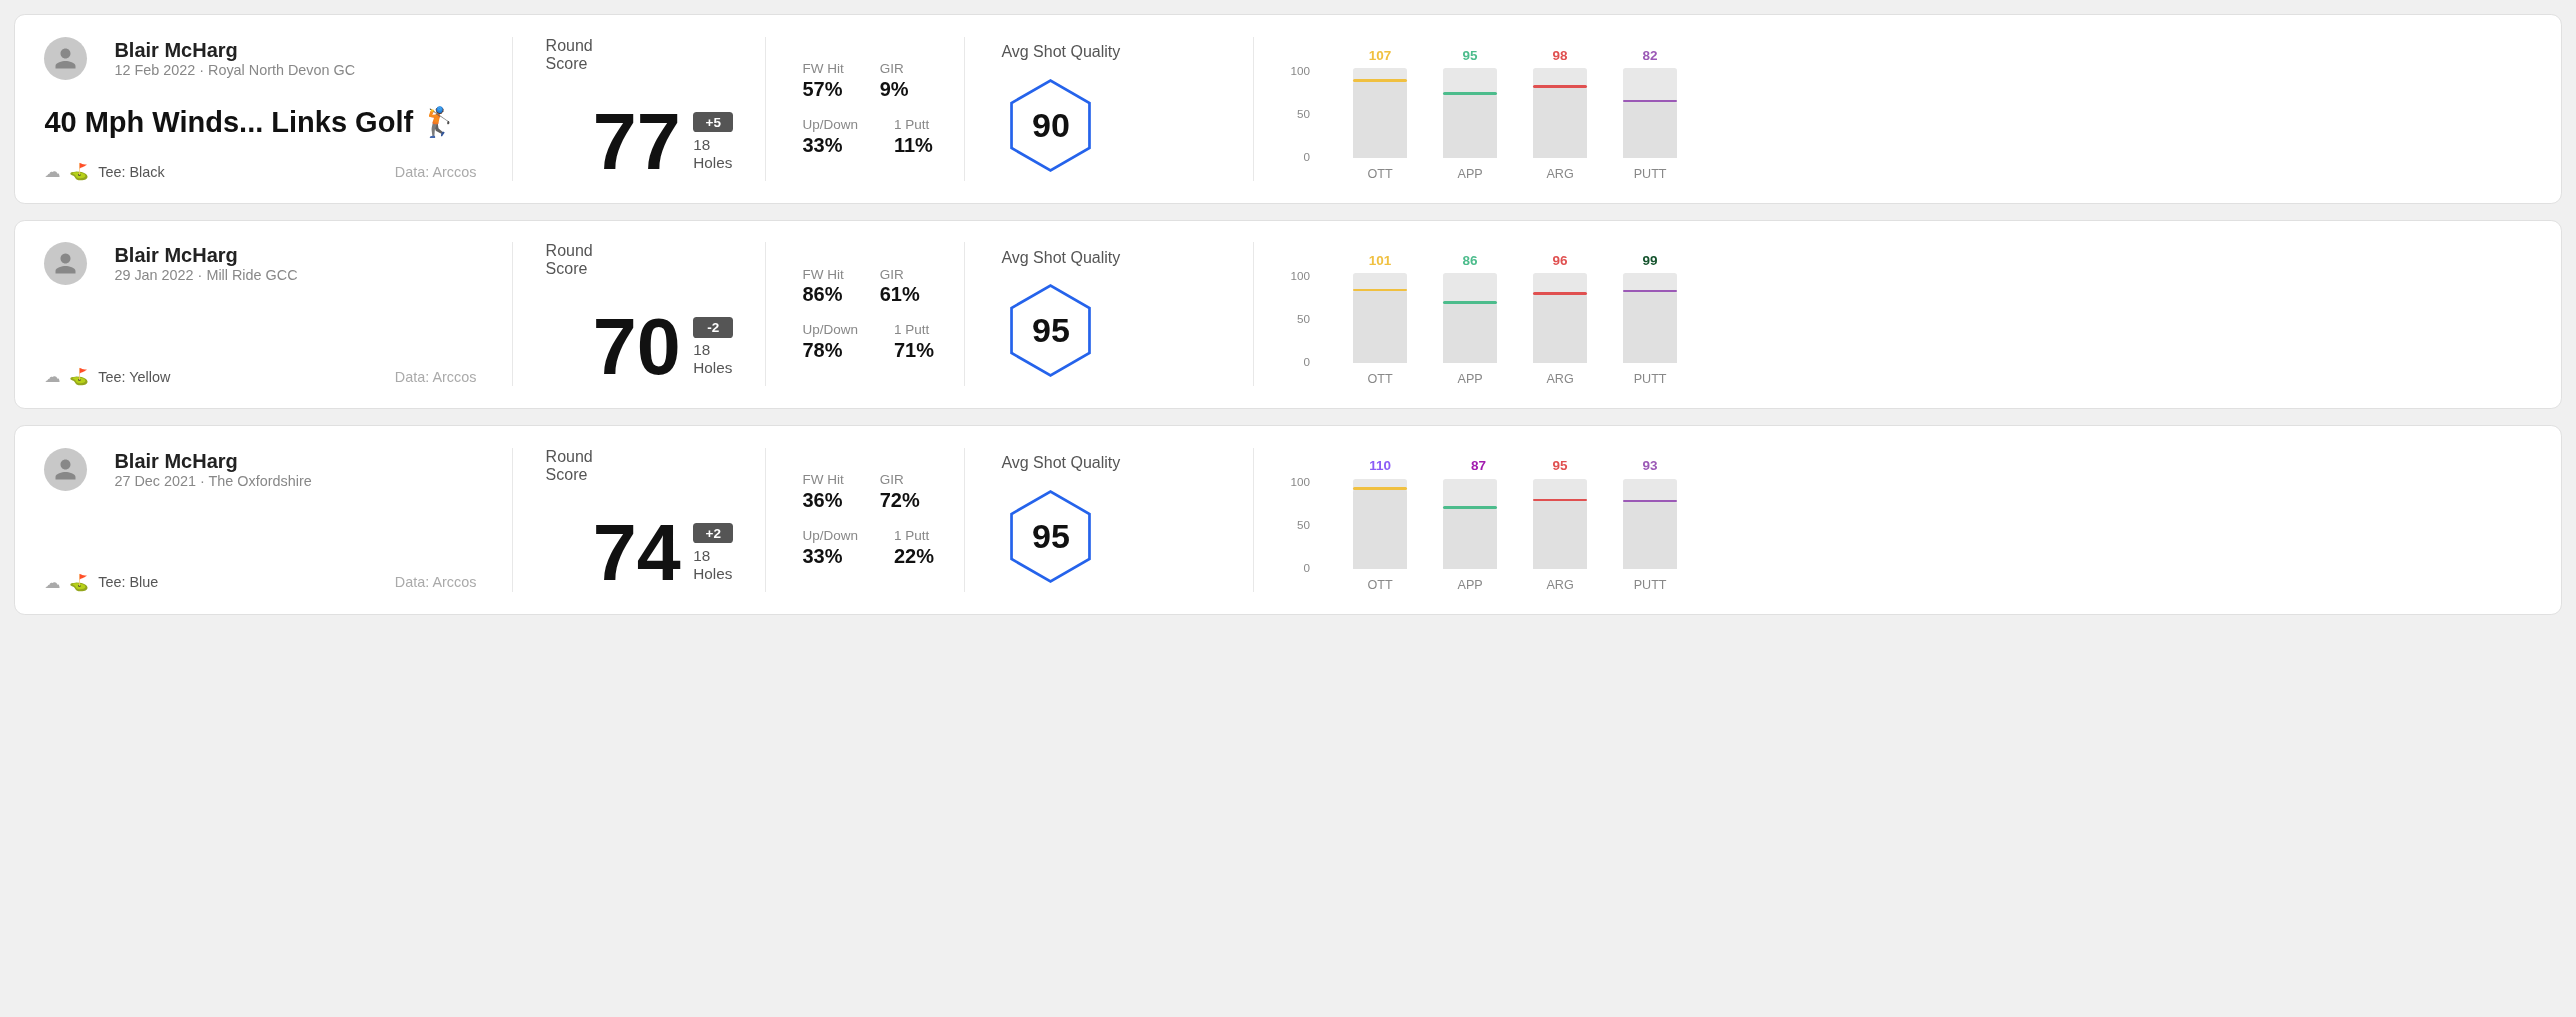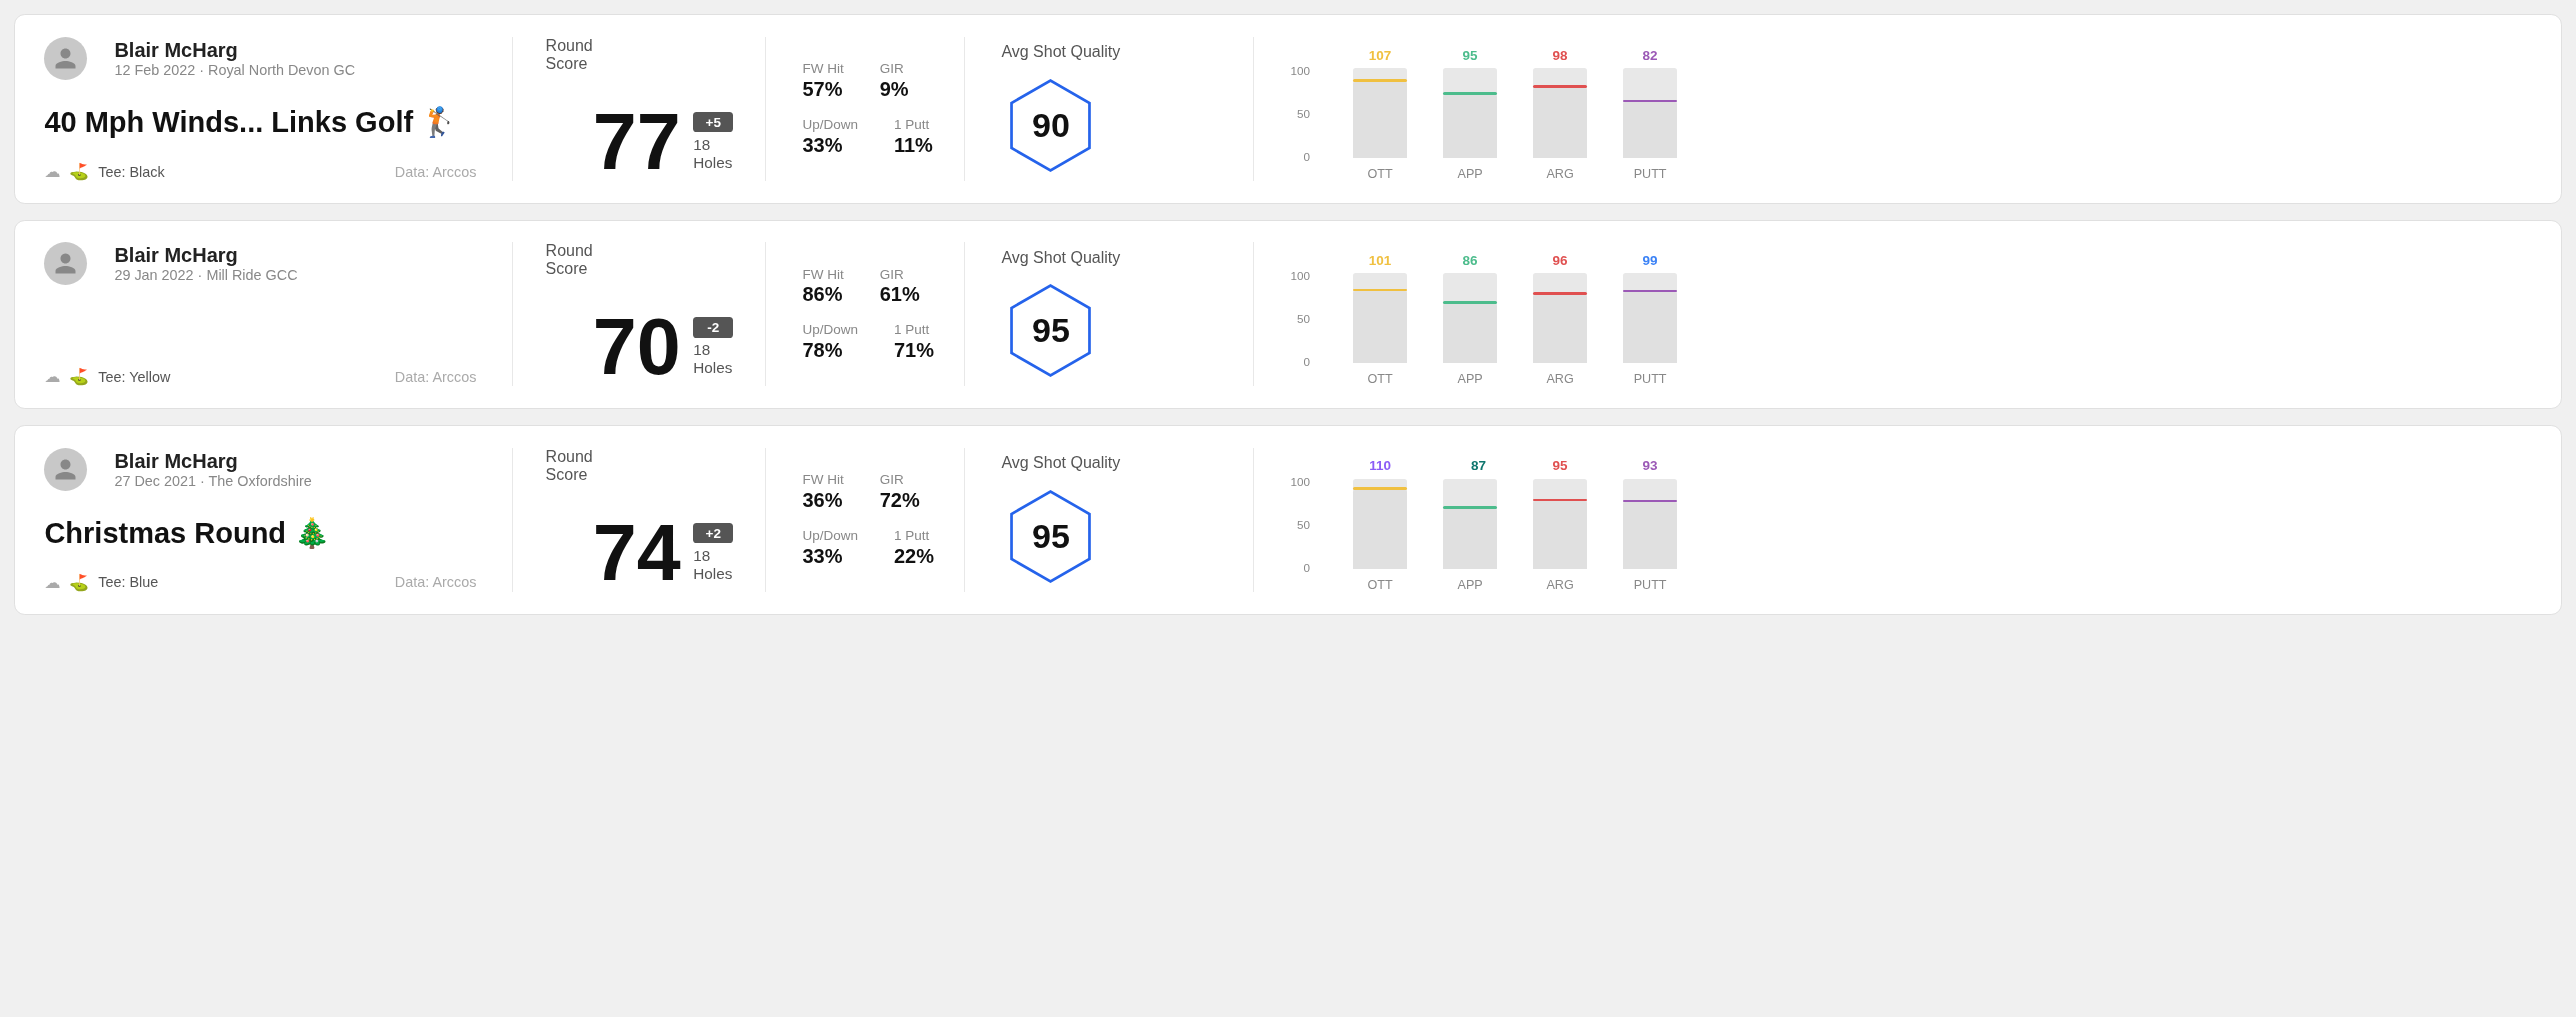--- a/index.html
+++ b/index.html
@@ -429,21 +429,21 @@
           </div>
           <div class="bar-group">
             <span class="bar-value" style="color: rgb(224, 80, 80);">96</span>
             <div class="bar-container">
               <div class="bar-fill" style="height: 76%; background: rgb(224, 224, 224);"></div>
               <div class="bar-line" style="background: rgb(224, 80, 80); bottom: 76%;"></div>
             </div>
             <span class="bar-label">ARG</span>
           </div>
           <div class="bar-group">
-            <span class="bar-value" style="color: #3b82f6;">99</span>
+            <span class="bar-value" style="color: #14532d;">99</span>
             <div class="bar-container">
               <div class="bar-fill" style="height: 79%; background: rgb(224, 224, 224);"></div>
               <div class="bar-line" style="background: rgb(155, 89, 182); bottom: 79%;"></div>
             </div>
             <span class="bar-label">PUTT</span>
           </div>
         </div>
       </div>
     </div>
     <div class="card">
@@ -452,21 +452,20 @@
           <div class="avatar">
             <svg viewBox="0 0 24 24">
               <path d="M12 12c2.7 0 4.8-2.1 4.8-4.8S14.7 2.4 12 2.4 7.2 4.5 7.2 7.2 9.3 12 12 12zm0 2.4c-3.2 0-9.6 1.6-9.6 4.8v2.4h19.2v-2.4c0-3.2-6.4-4.8-9.6-4.8z"></path>
             </svg>
           </div>
           <div class="user-info">
             <span class="user-name">Blair McHarg</span>
             <span class="user-meta">27 Dec 2021 · The Oxfordshire</span>
           </div>
         </div>
-        <div class="round-title">Christmas Round 🎄</div>
         <div class="bottom-row">
           <div class="tee-info">
             <span class="tee-icon">☁</span>
             <span class="tee-icon">⛳</span>
             <span>Tee: Blue</span>
           </div>
           <span class="data-source">Data: Arccos</span>
         </div>
       </div>
       <div class="score-section">
@@ -521,21 +520,21 @@
           </div>
           <div class="bar-group">
             <span class="bar-value" style="color: #8b5cf6;">110</span>
             <div class="bar-container">
               <div class="bar-fill" style="height: 88%; background: rgb(224, 224, 224);"></div>
               <div class="bar-line" style="background: rgb(240, 192, 64); bottom: 88%;"></div>
             </div>
             <span class="bar-label">OTT</span>
           </div>
           <div class="bar-group">
-            <span class="bar-value" style="color: #0f766e; margin-left: 17px;">87</span>
+            <span class="bar-value" style="color: #a21caf; margin-left: 17px;">87</span>
             <div class="bar-container">
               <div class="bar-fill" style="height: 67%; background: rgb(224, 224, 224);"></div>
               <div class="bar-line" style="background: rgb(76, 188, 140); bottom: 67%;"></div>
             </div>
             <span class="bar-label">APP</span>
           </div>
           <div class="bar-group">
             <span class="bar-value" style="color: rgb(224, 80, 80);">95</span>
             <div class="bar-container">
               <div class="bar-fill" style="height: 75%; background: rgb(224, 224, 224);"></div>

